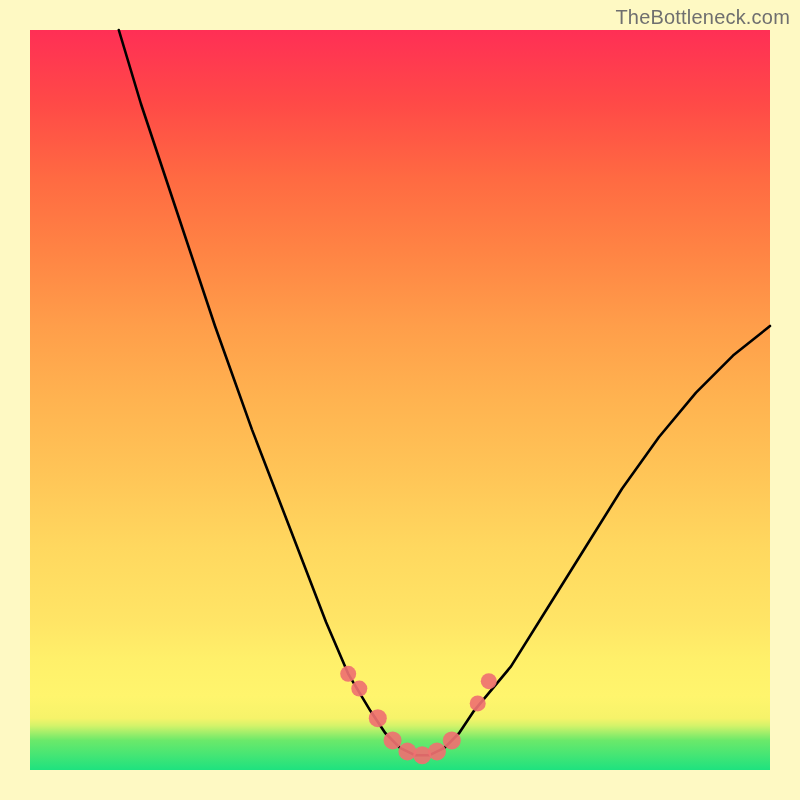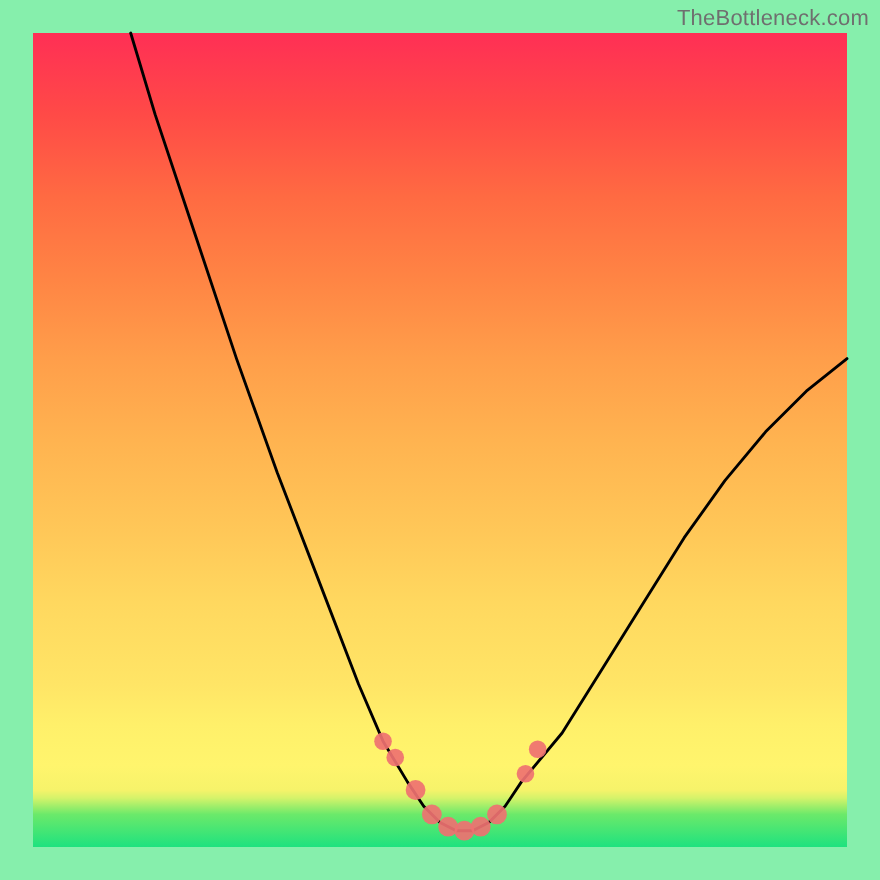--- a/index.html
+++ b/index.html
@@ -10,21 +10,21 @@
     overflow: hidden;
     background: #000;
     font-family: Arial, Helvetica, sans-serif;
   }
   .frame {
     position: absolute;
     top: 0;
     left: 0;
     width: 800px;
     height: 800px;
-    background: #86efac;
+    background: #fef9c3;
   }
   .plot-area {
     position: absolute;
     top: 30px;
     left: 30px;
     width: 740px;
     height: 740px;
     
     background: linear-gradient(
       to top,

